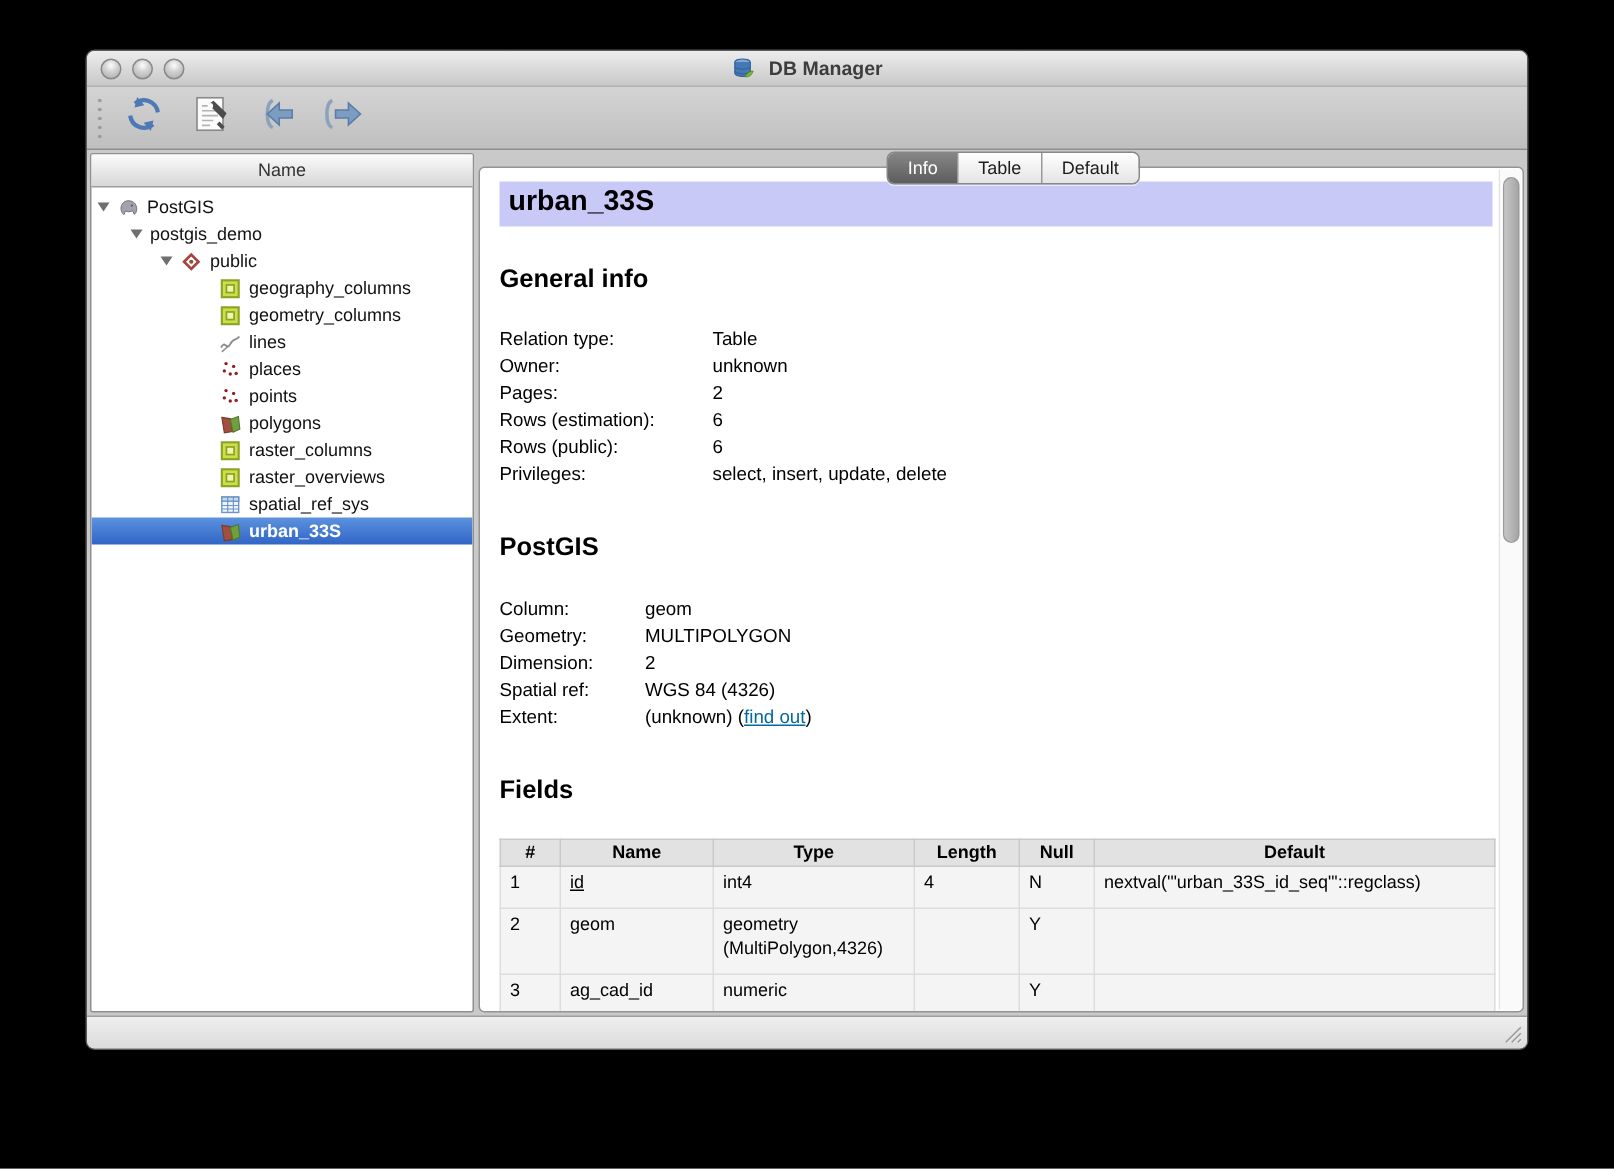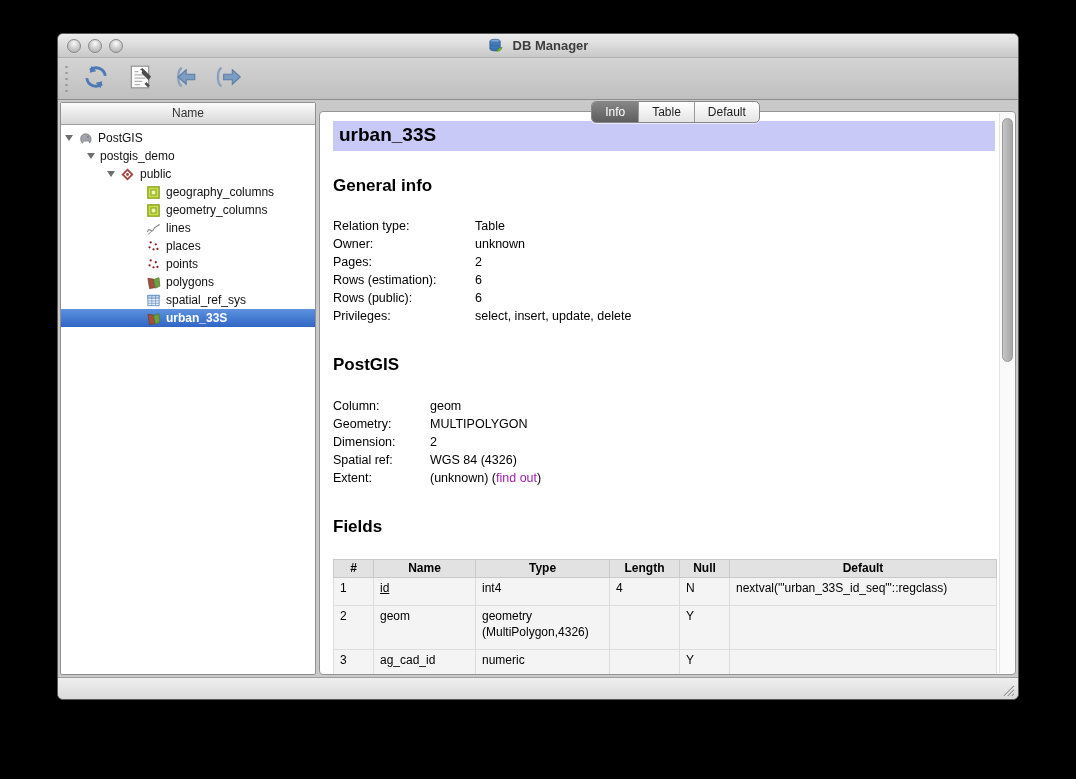--- a/index.html
+++ b/index.html
@@ -62,21 +62,21 @@
     background:linear-gradient(90deg,#c6c6c6,#a6a6a6); border:1px solid #9a9a9a; }
 
   .doc { position:absolute; left:0; right:17px; top:0; bottom:0; overflow:hidden;
     padding:9px 3px 0 13px; font-size:12.5px; color:#000; }
   .doc-title { background:#c9c9f8; font-size:19px; font-weight:bold; padding:3px 6px 5px; }
   .sect { font-size:17px; font-weight:bold; margin:25px 0 21px; }
   .sect.tight { margin:30px 0 22px; }
   .kv { display:flex; line-height:18px; }
   .kv .k { width:142px; flex-shrink:0; }
   .pg .kv .k { width:97px; }
-  .link { color:#a21caf; }
+  .link { color:#0369a1; text-decoration:underline; }
 
   table.fields { border-collapse:collapse; width:663px; margin-top:7px; font-size:12px; table-layout:fixed; }
   .fields th { background:#e2e2e2; border:1px solid #c9c9c9; font-weight:bold; padding:1px 4px 2px; text-align:center; }
   .fields td { background:#f4f4f4; border:1px solid #ddd; padding:2px 6px 9px; vertical-align:top;
     overflow-wrap:anywhere; line-height:16px; }
   .fields td.pk { text-decoration:underline; }
 
   
   .statusbar { height:22px; background:linear-gradient(#efefef,#dbdbdb); border-top:1px solid #9f9f9f;
     position:relative; flex-shrink:0; }
@@ -243,21 +243,39 @@
         <div class="tree-row lvl3">
           <span class="ticon">
             <svg viewBox="0 0 16 16">
                 <path d="M2 3.5l6.5 1 1 9-5.7 1z" fill="#a34f3f" stroke="#7c3a2d" stroke-width="0.8"></path>
                 <path d="M8 5l5.8-2.2 1 9-4.8 2.2z" fill="#6f9f3f" stroke="#4f7a28" stroke-width="0.8"></path>
               </svg>
           </span>
           <span>polygons</span>
         </div>
 
-
+        <div class="tree-row lvl3">
+          <span class="ticon">
+            <svg viewBox="0 0 16 16">
+                <rect x="2" y="2" width="12" height="12" fill="#cddf45" stroke="#8aa327" stroke-width="1.5"></rect>
+                <rect x="5.3" y="5.3" width="5.4" height="5.4" fill="#eef6b0" stroke="#8aa327" stroke-width="1.2"></rect>
+              </svg>
+          </span>
+          <span>raster_columns</span>
+        </div>
+
+        <div class="tree-row lvl3">
+          <span class="ticon">
+            <svg viewBox="0 0 16 16">
+                <rect x="2" y="2" width="12" height="12" fill="#cddf45" stroke="#8aa327" stroke-width="1.5"></rect>
+                <rect x="5.3" y="5.3" width="5.4" height="5.4" fill="#eef6b0" stroke="#8aa327" stroke-width="1.2"></rect>
+              </svg>
+          </span>
+          <span>raster_overviews</span>
+        </div>
 
         <div class="tree-row lvl3">
           <span class="ticon">
             <svg viewBox="0 0 16 16">
                 <rect x="2" y="2.5" width="12" height="11" fill="#eef4fb" stroke="#6d94c4" stroke-width="1"></rect>
                 <rect x="2" y="2.5" width="12" height="3" fill="#c3d7ee" stroke="#6d94c4" stroke-width="1"></rect>
                 <path d="M2 8.5h12M2 11h12M6.2 2.5v11M10.2 2.5v11" stroke="#6d94c4" stroke-width="0.8"></path>
               </svg>
           </span>
           <span>spatial_ref_sys</span>

